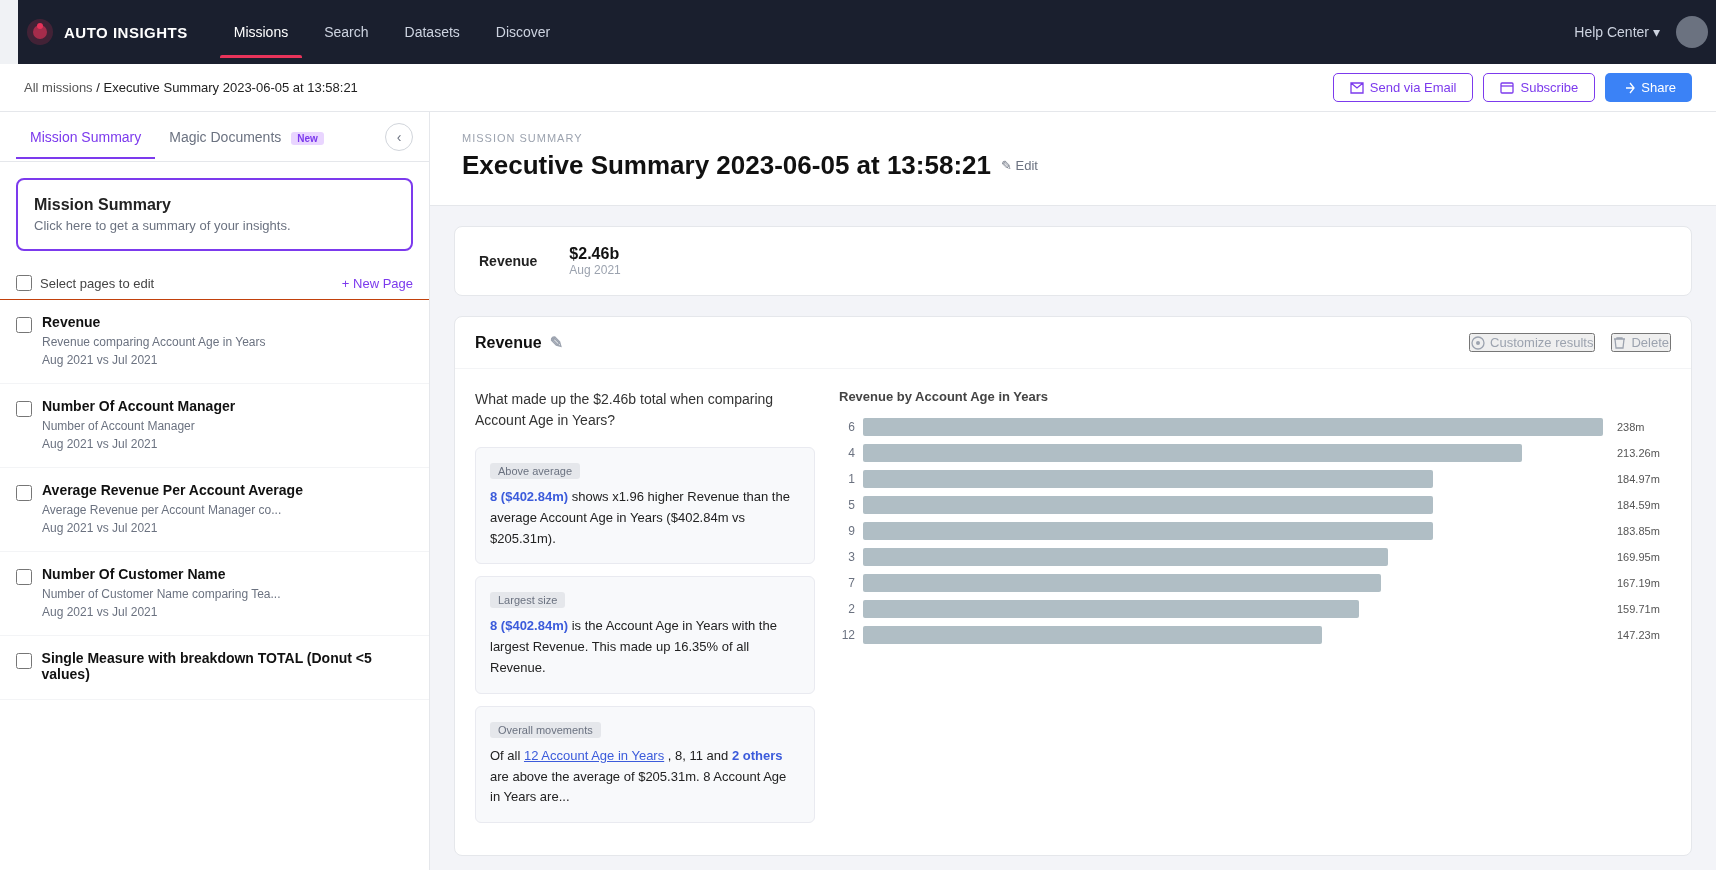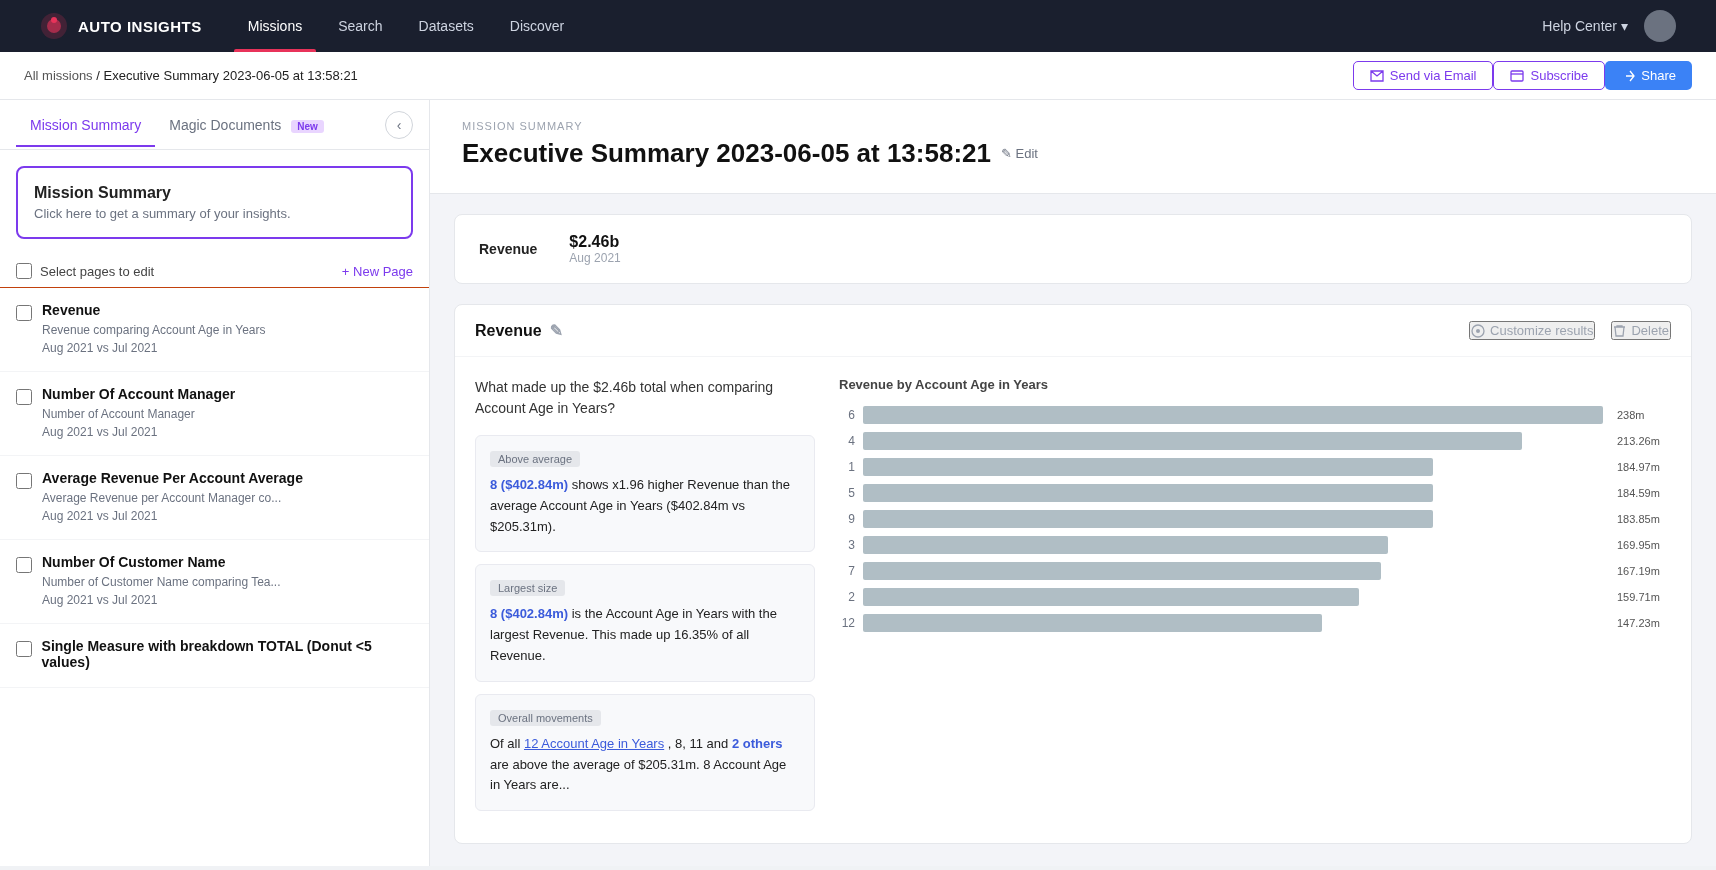--- a/index.html
+++ b/index.html
@@ -3,23 +3,24 @@
   <meta charset="utf-8">
   <style>
     * { box-sizing: border-box; margin: 0; padding: 0; }
     body { font-family: -apple-system, BlinkMacSystemFont, 'Segoe UI', Arial, sans-serif; background: #f0f2f5; color: #222; font-size: 14px; }
 
     
     .top-nav {
       background: #1a1f2e;
       display: flex;
       align-items: center;
-      height: 52px;
-      padding: 0 40px;
+      height: 64px;
+      padding: 0 8px;
       gap: 32px;
+      margin-left: 18px;
     }
     .nav-logo { display: flex; align-items: center; gap: 10px; color: #fff; font-weight: 700; font-size: 15px; letter-spacing: 0.5px; }
     .nav-logo-icon { width: 28px; height: 28px; }
     .nav-links { display: flex; gap: 8px; flex: 1; }
     .nav-link {
       color: #cdd3e0;
       text-decoration: none;
       padding: 8px 14px;
       font-size: 14px;
       position: relative;
@@ -45,21 +46,21 @@
       border-bottom: 1px solid #e5e7eb;
       padding: 0 24px;
       height: 48px;
       display: flex;
       align-items: center;
       justify-content: space-between;
     }
     .breadcrumb { font-size: 13px; color: #555; }
     .breadcrumb a { color: #555; text-decoration: none; }
     .breadcrumb span { color: #222; }
-    .breadcrumb-actions { display: flex; }
+    .breadcrumb-actions { display: flex; gap: 10px; }
     .btn-outline {
       border: 1.5px solid #7c3aed;
       background: #fff;
       color: #7c3aed;
       padding: 6px 16px;
       border-radius: 5px;
       font-size: 13px;
       cursor: pointer;
       display: flex;
       align-items: center;

